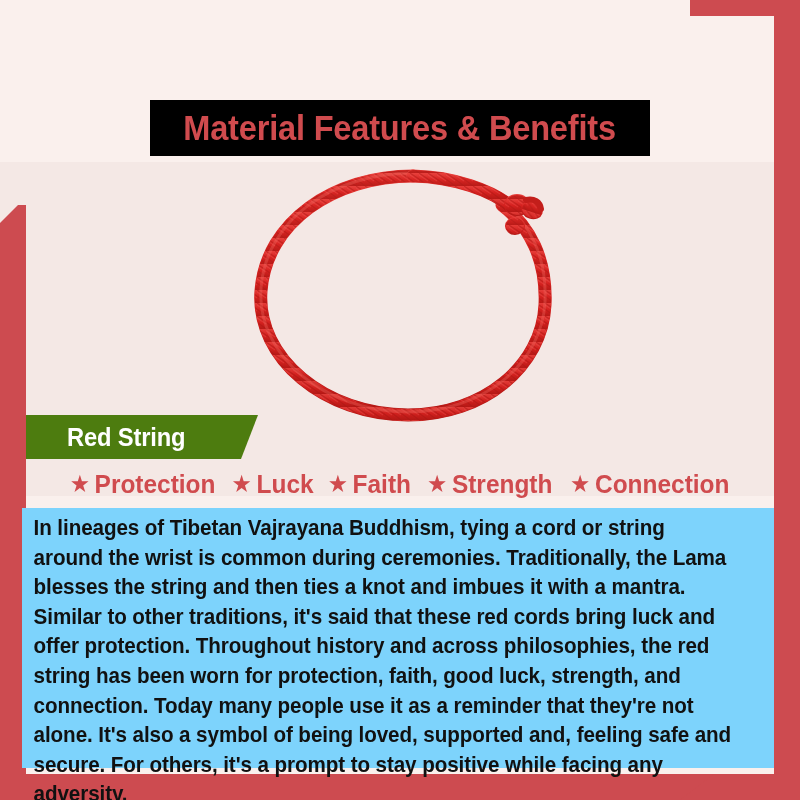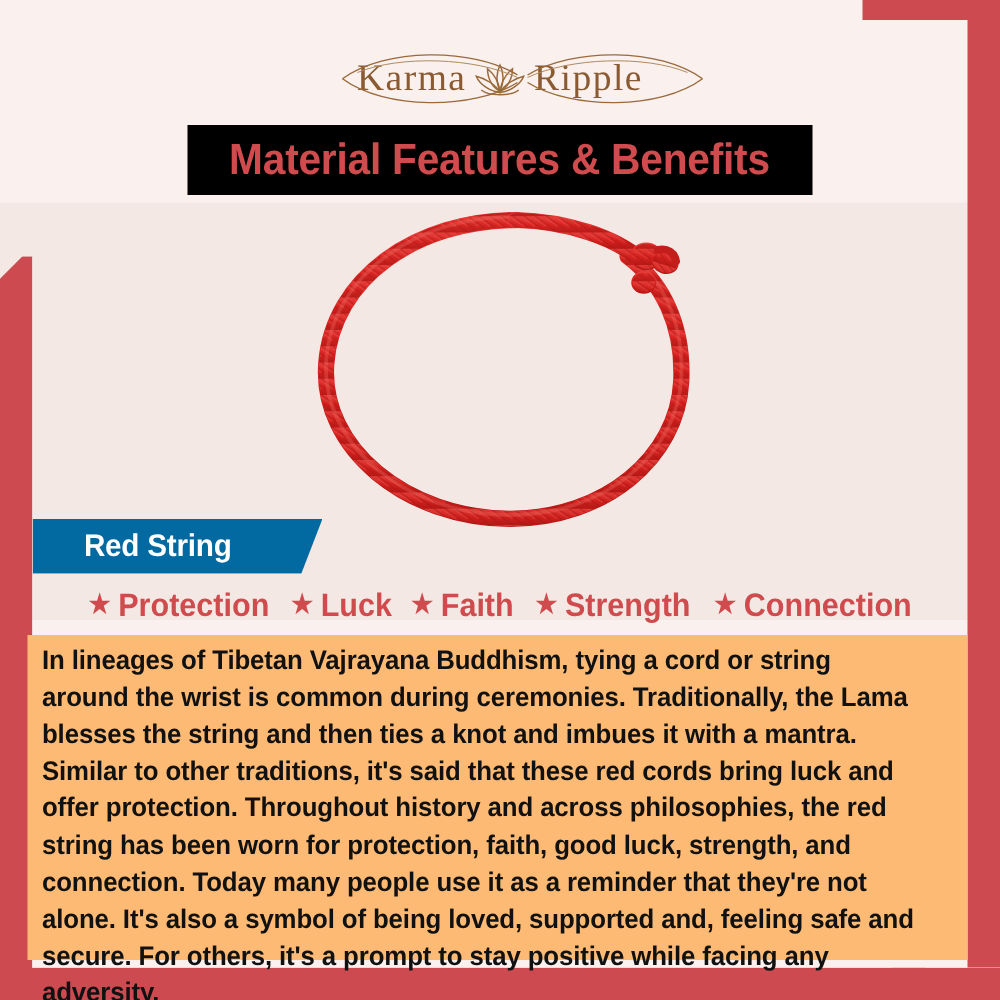--- a/index.html
+++ b/index.html
@@ -96,21 +96,21 @@
 
   
   .product-area{
     position:absolute;left:230px;top:160px;width:360px;height:270px;
   }
   .bracelet-svg{display:block;width:360px;height:270px;}
 
   
   .label-banner{
     position:absolute;left:26px;top:415px;width:232px;height:44px;
-    background:#0369a1;
+    background:#4d7c0f;
     clip-path:polygon(0 0, 232px 0, 215px 44px, 0 44px);
     display:flex;align-items:center;
   }
   .label-text{
     margin-left:38px;
     color:#ffffff;
     font-weight:bold;font-size:25px;
     transform:scaleX(0.95);
     letter-spacing:-0.2px;
   }
@@ -128,21 +128,21 @@
     transform:scaleX(0.94);
     white-space:nowrap;
   }
   .star{
     color:#d04b4e;font-size:24px;line-height:1;display:inline-block;
   }
 
   
   .copy-panel{
     position:absolute;left:22px;top:508px;width:752px;height:260px;
-    background:#fdba74;
+    background:#7dd3fc;
     padding:4px 0 0 0;
     box-sizing:border-box;
   }
   .copy-text{
     margin:0;
     padding:2px 12px 0 12px;
     font-weight:bold;
     font-size:21.4px;
     line-height:29.6px;
     color:#111111;
@@ -160,42 +160,20 @@
   <div class="band-top"></div>
   <div class="band-mid"></div>
   <div class="band-low"></div>
 
   <div class="frame-top"></div>
   <div class="frame-right"></div>
   <div class="frame-left"></div>
   <div class="frame-bottom"></div>
   <div class="frame-bottom-tail"></div>
 
-  <div class="logo-wrap">
-    <div class="logo">
-      <svg class="logo-flourish" viewBox="0 0 300 58">
-        <path d="M6 29 C 40 4, 110 4, 146 26" fill="none" stroke="#9a6a3c" stroke-width="1.1"></path>
-        <path d="M6 29 C 40 54, 110 54, 146 32" fill="none" stroke="#9a6a3c" stroke-width="1.1"></path>
-        <path d="M294 29 C 260 4, 190 4, 154 26" fill="none" stroke="#9a6a3c" stroke-width="1.1"></path>
-        <path d="M294 29 C 260 54, 190 54, 154 32" fill="none" stroke="#9a6a3c" stroke-width="1.1"></path>
-        <path d="M18 24 C 52 10, 112 12, 146 28" fill="none" stroke="#b08a5e" stroke-width="0.8"></path>
-        <path d="M282 24 C 248 10, 188 12, 154 28" fill="none" stroke="#b08a5e" stroke-width="0.8"></path>
-      </svg>
-      <span class="logo-word">Karma</span>
-      <svg class="logo-lotus" viewBox="0 0 46 34">
-        <path d="M23 6 C 20 12, 20 20, 23 27 C 26 20, 26 12, 23 6 Z" fill="none" stroke="#9a6a3c" stroke-width="1.2"></path>
-        <path d="M23 27 C 17 24, 13 17, 13 9 C 18 13, 22 20, 23 27 Z" fill="none" stroke="#9a6a3c" stroke-width="1.2"></path>
-        <path d="M23 27 C 29 24, 33 17, 33 9 C 28 13, 24 20, 23 27 Z" fill="none" stroke="#9a6a3c" stroke-width="1.2"></path>
-        <path d="M23 28 C 15 27, 7 22, 4 15 C 12 17, 20 22, 23 28 Z" fill="none" stroke="#9a6a3c" stroke-width="1.2"></path>
-        <path d="M23 28 C 31 27, 39 22, 42 15 C 34 17, 26 22, 23 28 Z" fill="none" stroke="#9a6a3c" stroke-width="1.2"></path>
-        <path d="M8 26 C 14 31, 32 31, 38 26" fill="none" stroke="#9a6a3c" stroke-width="1.1"></path>
-      </svg>
-      <span class="logo-word">Ripple</span>
-    </div>
-  </div>
 
   <div class="title-banner">
     <div class="title-text">Material Features &amp; Benefits</div>
   </div>
 
   <div class="product-area">
     <svg class="bracelet-svg" viewBox="0 0 360 270">
       <defs>
         <linearGradient id="cordGrad" x1="0" y1="0" x2="0" y2="1">
           <stop offset="0%" stop-color="#e8413d"></stop>

